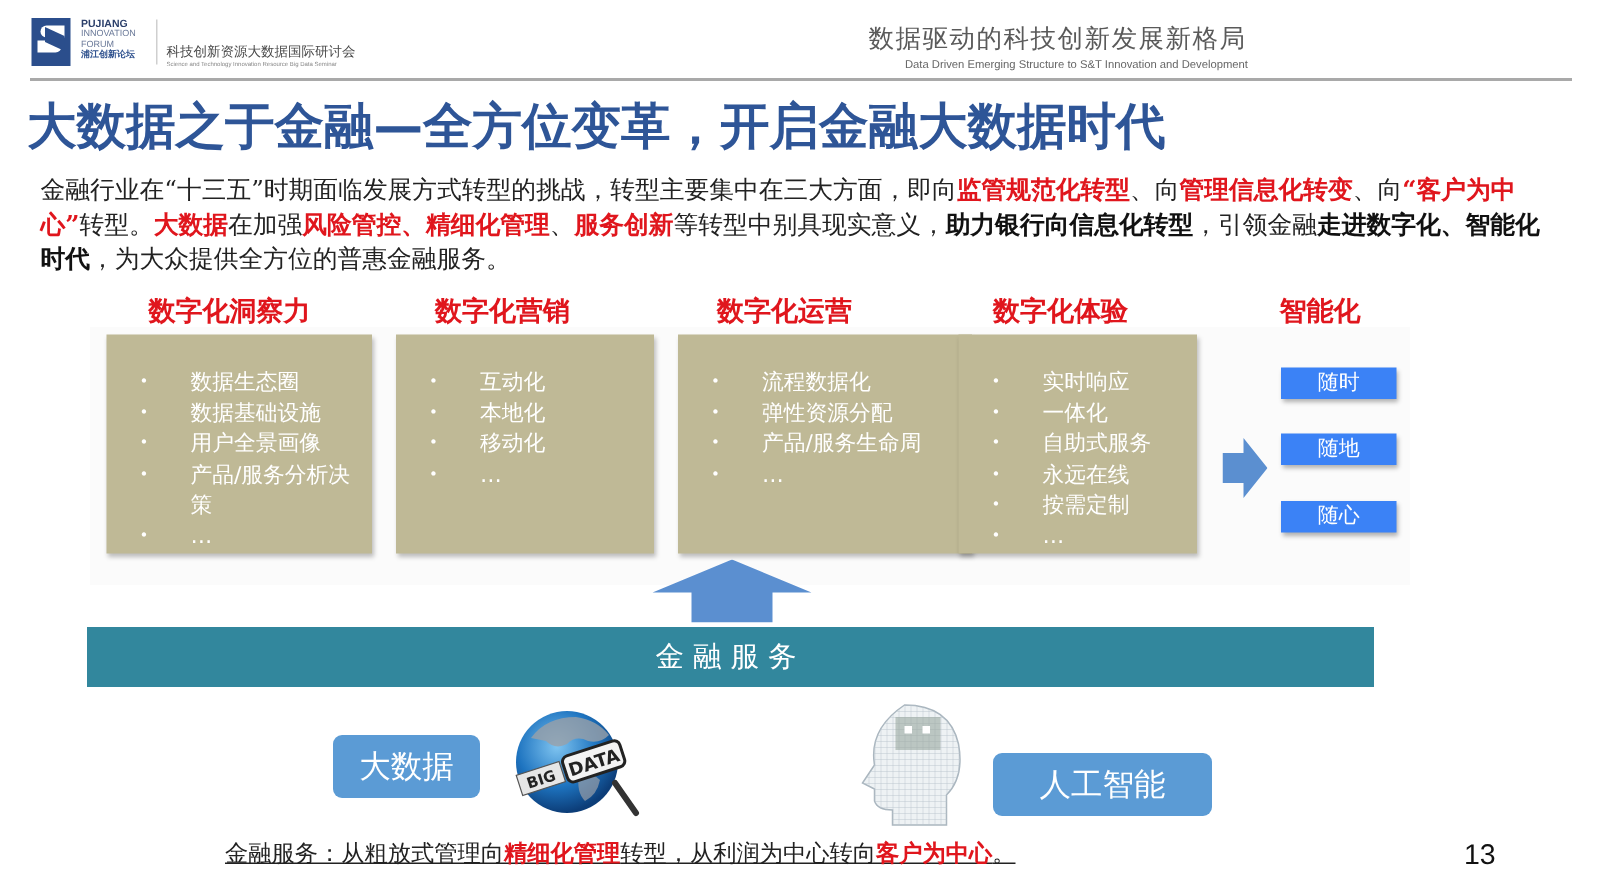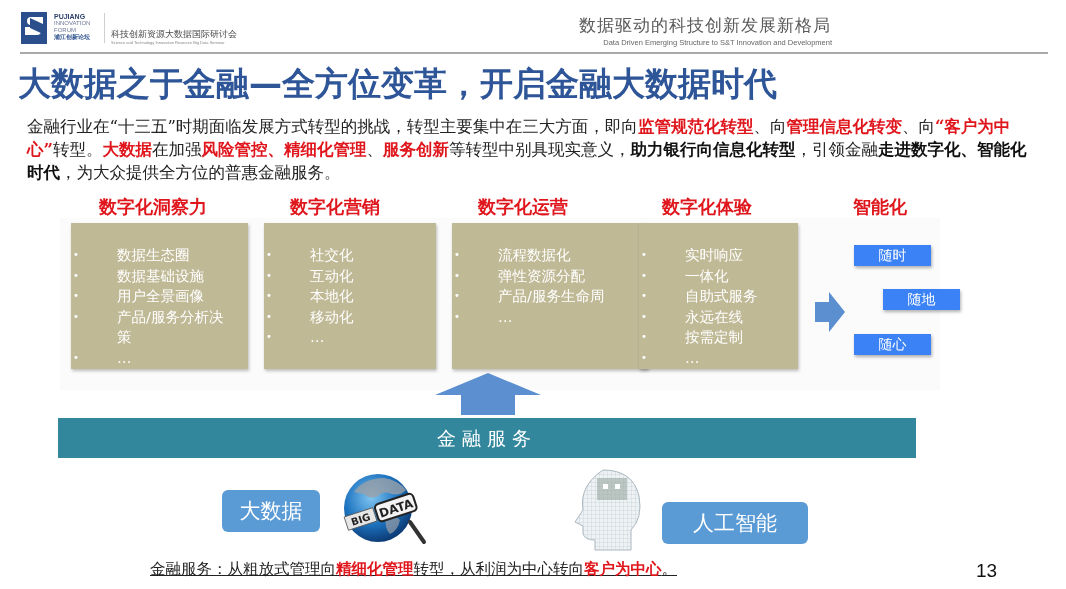--- a/index.html
+++ b/index.html
@@ -34,21 +34,21 @@
 
     
     .band { position: absolute; left: 60px; top: 218px; width: 880px; height: 172px; background: #fbfbfb; }
 
     
     .cat-head { position: absolute; top: 195px; font-size: 18px; font-weight: bold; color: #e0161d; font-family: "DejaVu Serif", serif; white-space: nowrap; }
 
     
     .box { position: absolute; top: 223px; height: 146px; background: #bfb996; box-shadow: 1px 2px 3px rgba(0,0,0,0.25); padding-top: 22px; }
     .box ul { list-style: none; }
-    .box li { position: relative; font-size: 14.5px; line-height: 20.5px; color: #ffffff; padding-left: 46px; }
+    .box li { position: relative; font-size: 14.5px; line-height: 20.5px; color: #ffffff; padding-left: 36px; margin-left: 20px; }
     .box li::before { content: "\2022"; position: absolute; left: 2px; top: 0; font-size: 10px; color: #fff; }
     .box li.cont::before { content: ""; }
 
     
     .arrow-right { position: absolute; left: 815px; top: 292px; width: 30px; height: 40px; }
 
     
     .smart-tag { position: absolute; left: 854px; width: 77px; height: 21px; background: #3b82f6; color: #fff; font-size: 14px; text-align: center; line-height: 21px; box-shadow: 1px 2px 3px rgba(0,0,0,0.3); }
 
     
@@ -109,21 +109,20 @@
     <li>数据生态圈</li>
     <li>数据基础设施</li>
     <li>用户全景画像</li>
     <li>产品/服务分析决</li>
     <li class="cont">策</li>
     <li>…</li>
   </ul>
 </div>
 <div class="box" style="left:264px; width:172px;">
   <ul>
-    <li>社交化</li>
     <li>互动化</li>
     <li>本地化</li>
     <li>移动化</li>
     <li>…</li>
   </ul>
 </div>
 <div class="box" style="left:452px; width:196px;">
   <ul>
     <li>流程数据化</li>
     <li>弹性资源分配</li>
@@ -140,21 +139,21 @@
     <li>按需定制</li>
     <li>…</li>
   </ul>
 </div>
 
 <svg class="arrow-right" viewBox="0 0 30 40">
   <polygon points="0,10 14,10 14,0 30,20 14,40 14,30 0,30" fill="#5b8fd0"></polygon>
 </svg>
 
 <div class="smart-tag" style="top:245px;">随时</div>
-<div class="smart-tag" style="top:289px;margin-left:29px;">随地</div>
+<div class="smart-tag" style="top:289px;">随地</div>
 <div class="smart-tag" style="top:334px;">随心</div>
 
 <svg class="arrow-up" viewBox="0 0 106 42">
   <polygon points="53,0 106,22 80,22 80,42 26,42 26,22 0,22" fill="#5b8fd0"></polygon>
 </svg>
 
 <div class="fin-bar">金融服务</div>
 
 <div class="pill" style="left:222px; top:490px; width:98px;">大数据</div>
 <div class="pill" style="left:662px; top:502px; width:146px;">人工智能</div>

